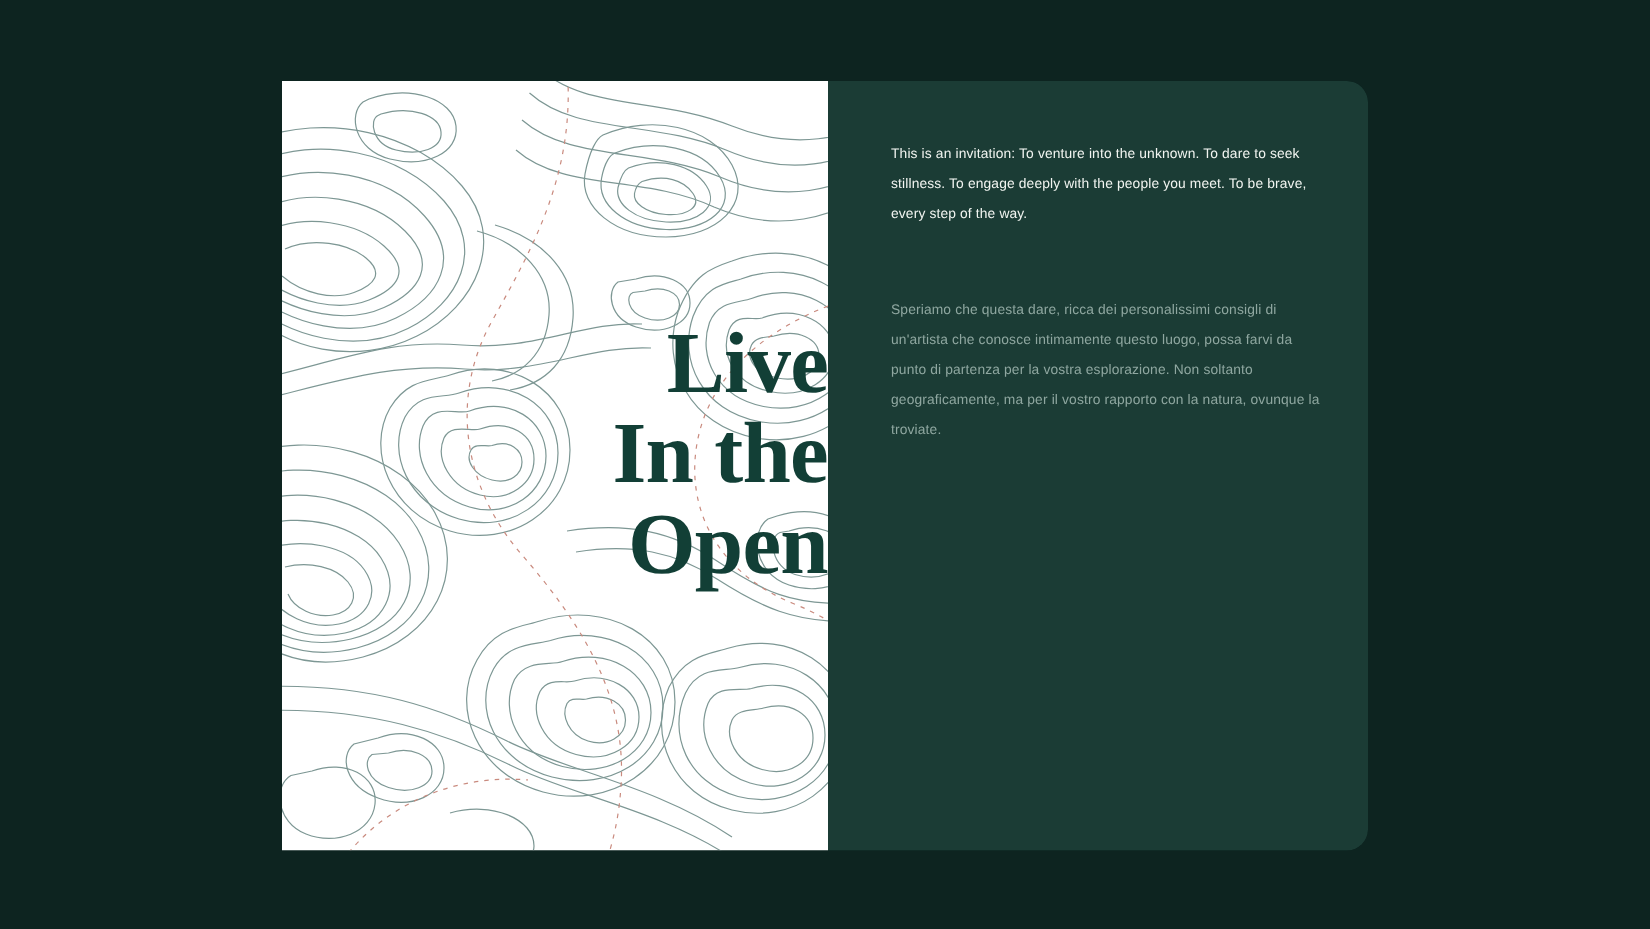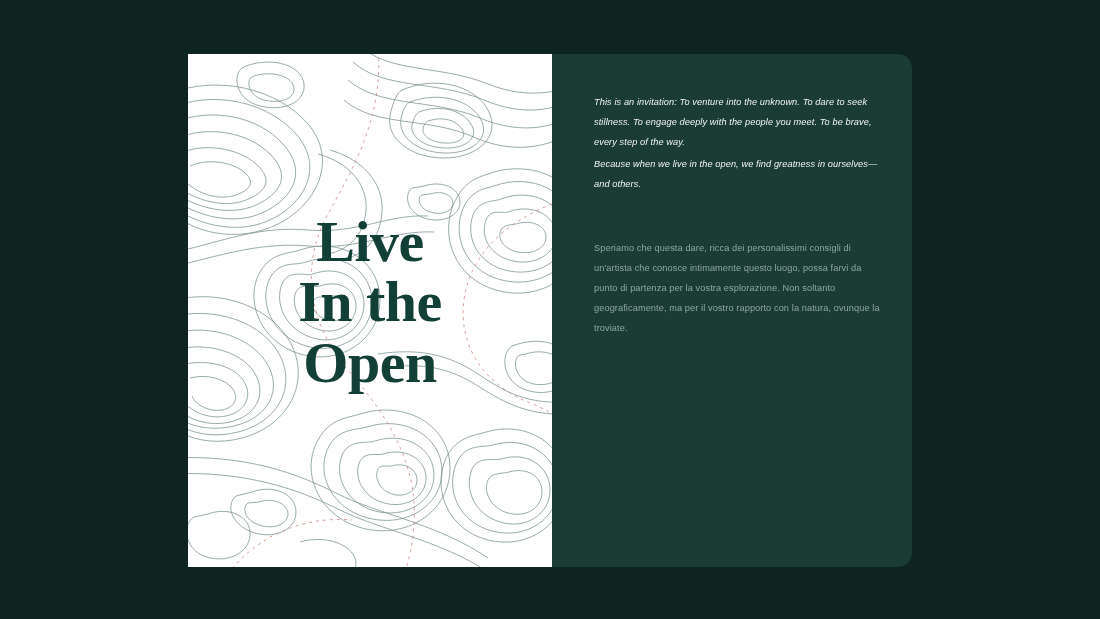--- a/index.html
+++ b/index.html
@@ -47,21 +47,21 @@
     inset: 0;
     width: 100%;
     height: 100%;
     display: block;
   }
   .cover-title {
     position: absolute;
     left: 0;
     right: 0;
     top: 158px;
-    text-align: center;
+    text-align: right;
     font-family: "Liberation Serif", serif;
     color: #123f36;
     font-size: 58px;
     line-height: 1.04;
     font-weight: 700;
     letter-spacing: -0.5px;
     white-space: pre-line;
     pointer-events: none;
   }
 
@@ -79,21 +79,21 @@
     left: 42px;
     right: 30px;
     top: 38px;
   }
   .para {
     margin: 0 0 2px 0;
     font-size: 9.2px;
     line-height: 20px;
     letter-spacing: 0.1px;
   }
-  .block-en .para { color: #f2f5f1; font-style: italic; }
+  .block-en .para { color: #f2f5f1; }
   .block-it { margin-top: 44px; }
   .block-it .para { color: #8fa7a0; }
 </style>
 </head>
 <body>
 
 <div class="stage">
 
   <div class="spread">
 
@@ -176,21 +176,20 @@
       </svg>
       <div class="cover-title">Live
 In the
 Open</div>
     </div>
 
     <div class="textpage">
       <div class="inner">
         <div class="block-en">
           <p class="para">This is an invitation: To venture into the unknown. To dare to seek stillness. To engage deeply with the people you meet. To be brave, every step of the way.</p>
-          <p class="para">Because when we live in the open, we find greatness in ourselves—and others.</p>
         </div>
         <div class="block-it">
           <p class="para">Speriamo che questa dare, ricca dei personalissimi consigli di un'artista che conosce intimamente questo luogo, possa farvi da punto di partenza per la vostra esplorazione. Non soltanto geograficamente, ma per il vostro rapporto con la natura, ovunque la troviate.</p>
         </div>
       </div>
     </div>
 
   </div>
 </div>
 

